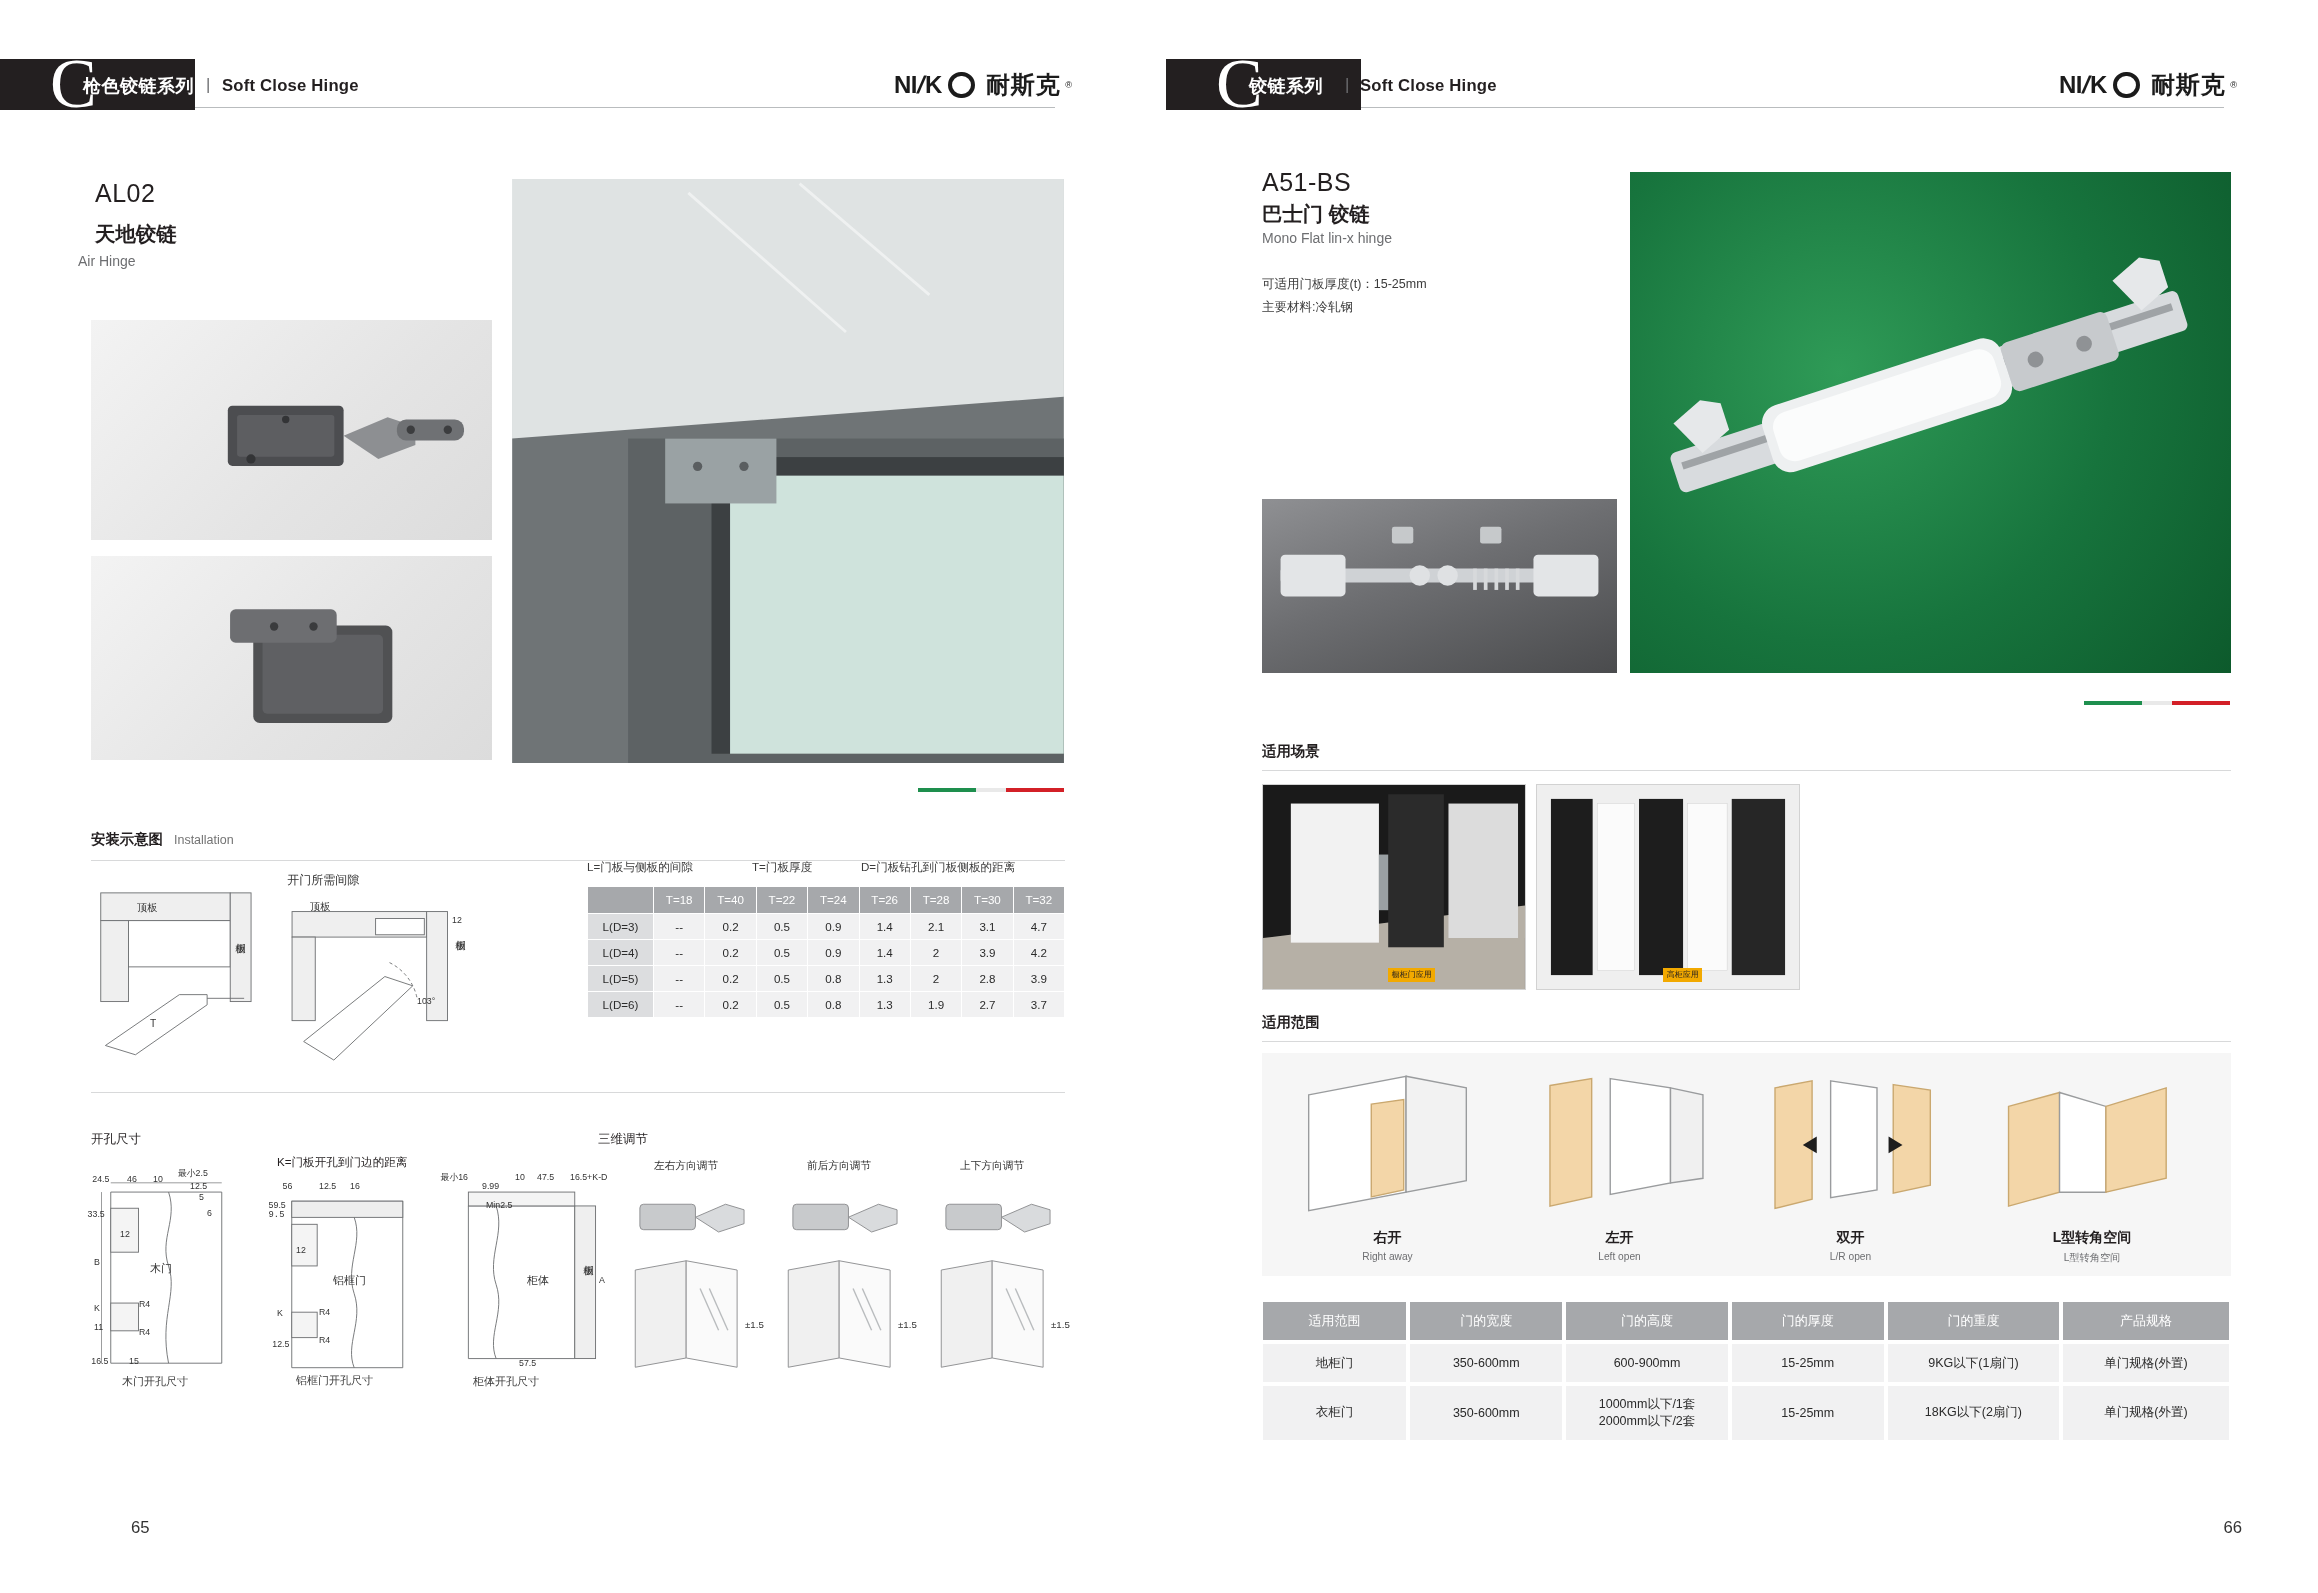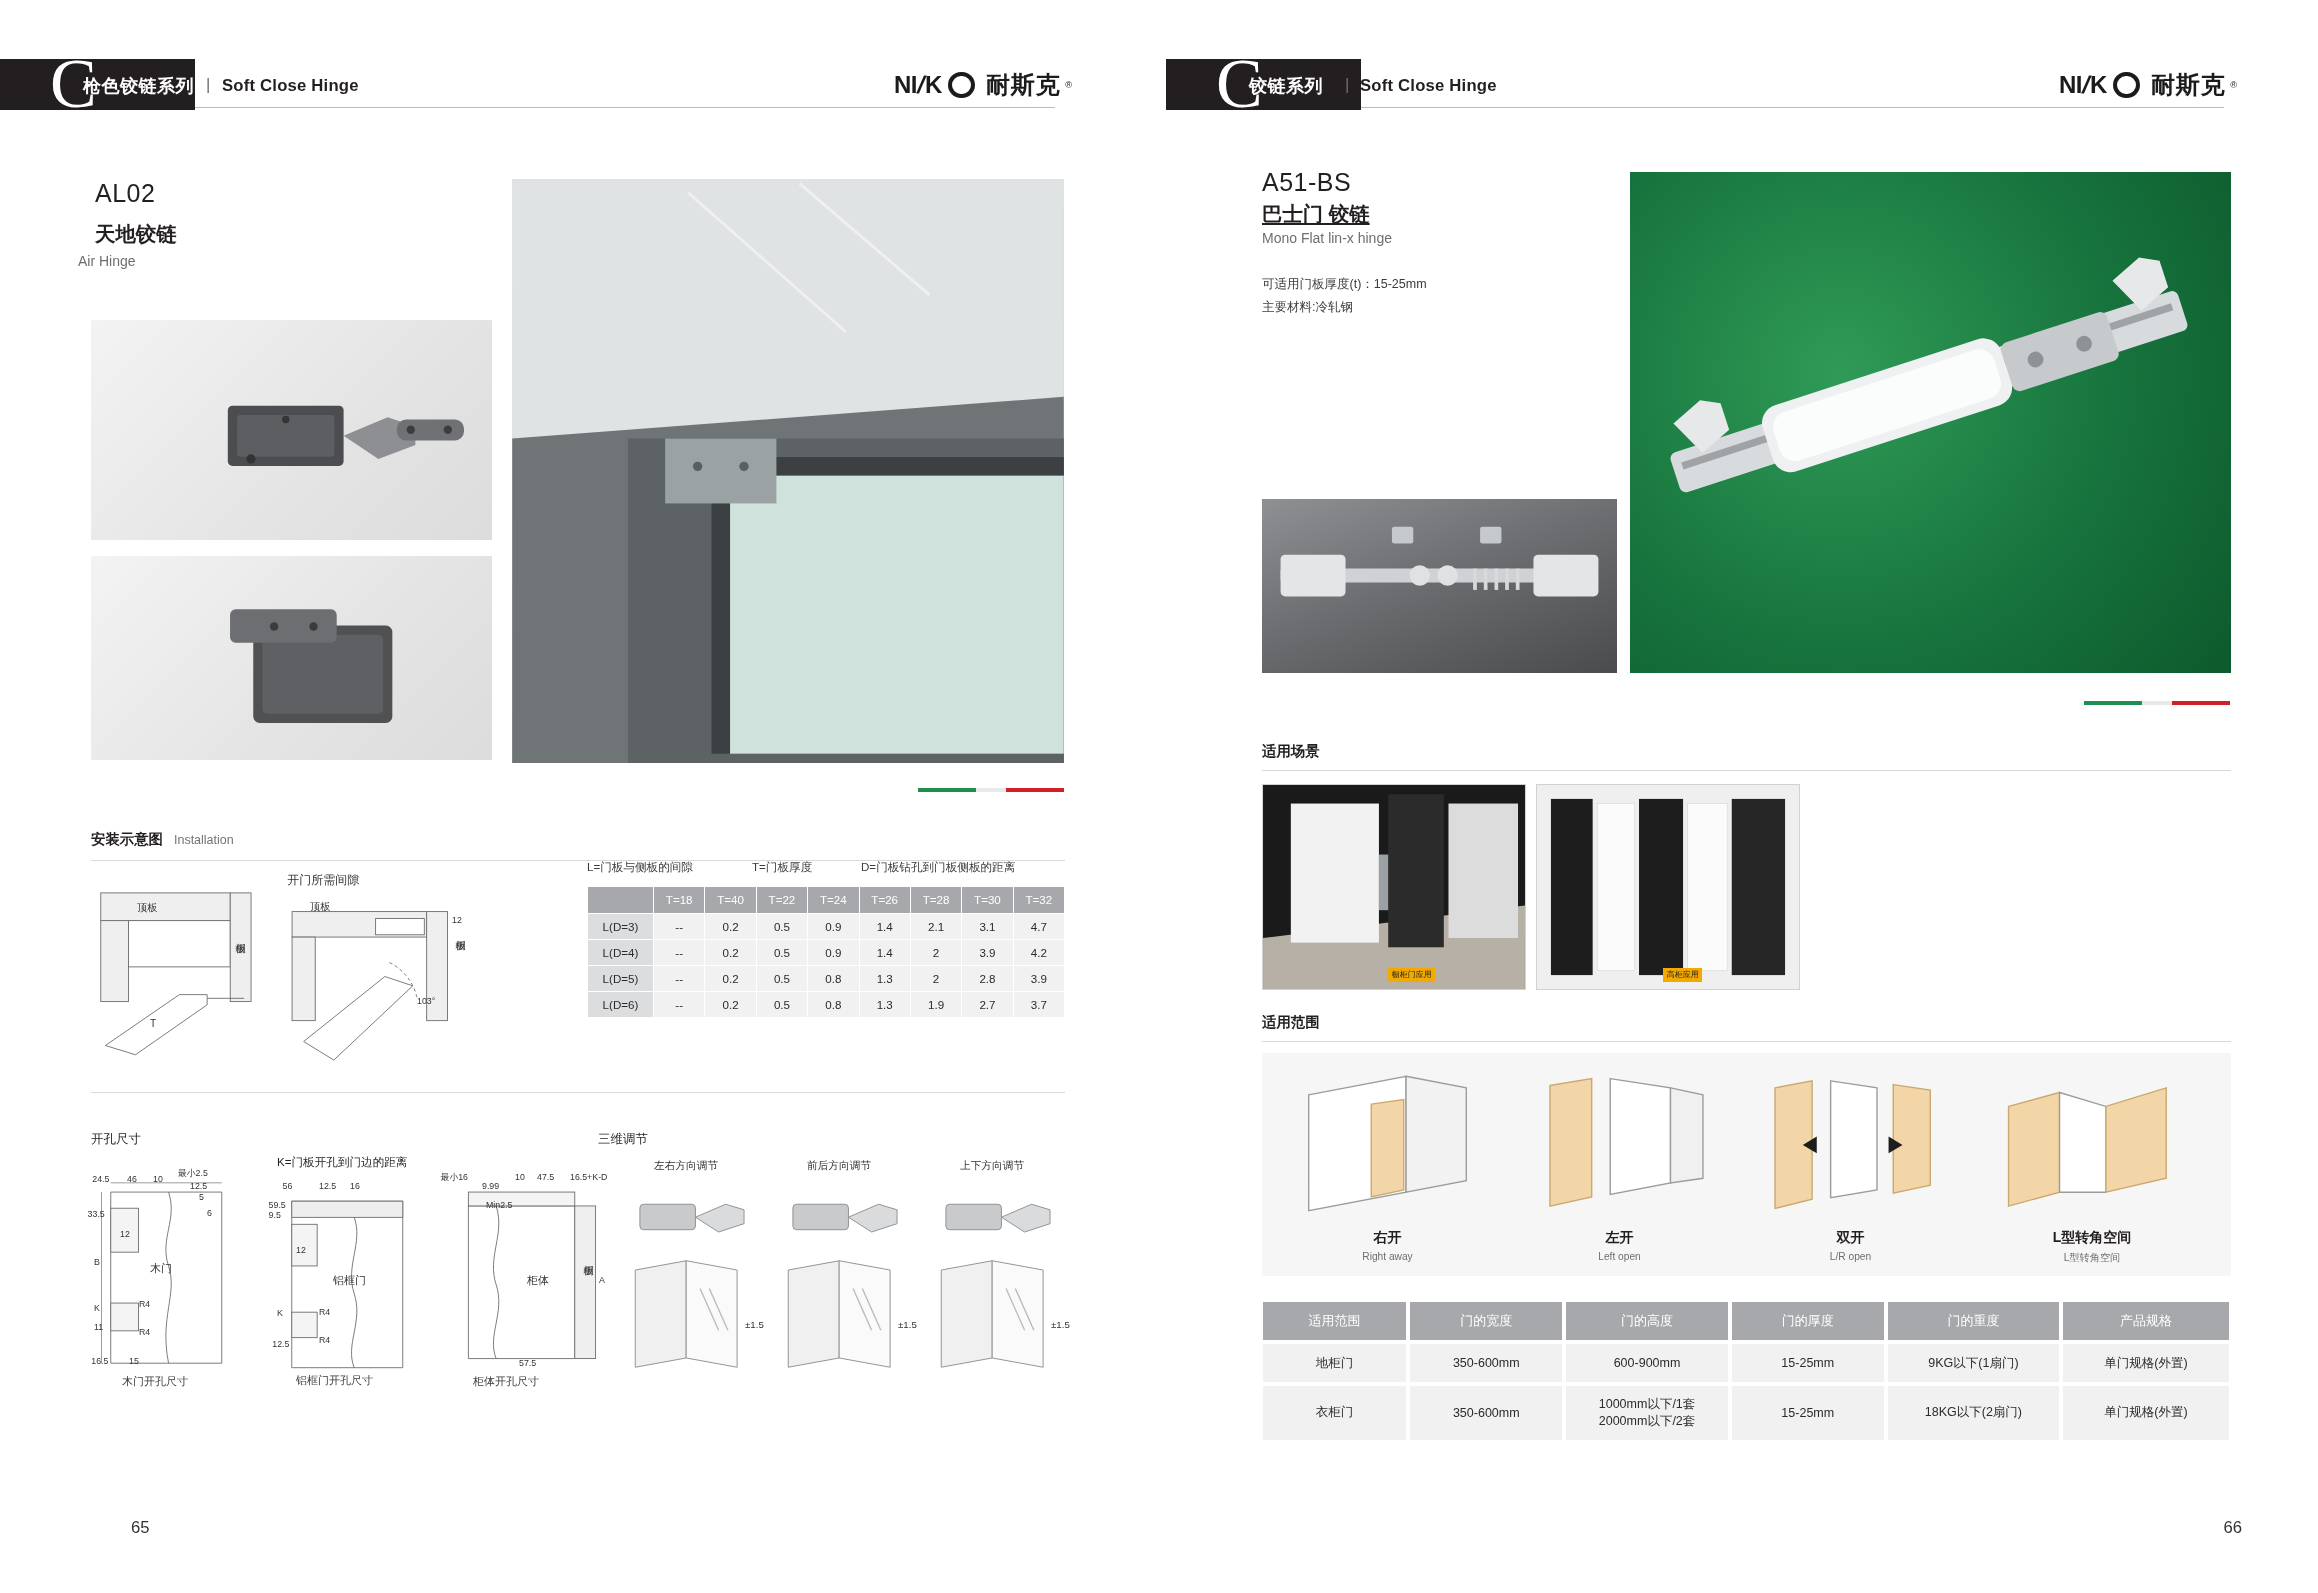--- a/index.html
+++ b/index.html
@@ -289,21 +289,21 @@
         <path d="M60 60 L300 60 L300 420 L60 420 Z" fill="#ffffff" stroke="#6f7173" stroke-width="2"></path>
         <rect x="60" y="60" width="240" height="35" fill="#eeeeee" stroke="#6f7173" stroke-width="2"></rect>
         <rect x="60" y="110" width="55" height="90" fill="#f4f4f4" stroke="#6f7173" stroke-width="2"></rect>
         <rect x="60" y="300" width="55" height="55" fill="#f4f4f4" stroke="#6f7173" stroke-width="2"></rect>
         <path d="M195 95 C215 150 175 200 195 260 C215 320 175 370 195 420" fill="none" stroke="#6f7173" stroke-width="2"></path>
       </svg>
       <div class="dimtxt" style="left:18.5px;top:8.3px;">56</div>
       <div class="dimtxt" style="left:55px;top:8.3px;">12.5</div>
       <div class="dimtxt" style="left:86px;top:8.3px;">16</div>
       <div class="dimtxt" style="left:4.6px;top:27px;">59.5</div>
-      <div class="dimtxt" style="left:4.6px;top:37px;">9.5</div>
+      <div class="dimtxt" style="left:4.6px;top:37px;font-family:Liberation Mono, monospace;">9.5</div>
       <div class="dimtxt" style="left:32px;top:72px;">12</div>
       <div class="dimtxt" style="left:13px;top:135px;">K</div>
       <div class="dimtxt" style="left:8.3px;top:166px;">12.5</div>
       <div class="dimtxt" style="left:55px;top:134px;">R4</div>
       <div class="dimtxt" style="left:55px;top:162px;">R4</div>
       <div class="dimtxt" style="left:69px;top:100px;font-size:11px;">铝框门</div>
       <div class="cap" style="left:32px;top:200px;font-size:11px;">铝框门开孔尺寸</div>
     </div>
 
     <div style="position:absolute;left:436px;top:1164px;width:185px;height:232px;">
@@ -390,21 +390,21 @@
         <span class="nis">NI</span>
         <span class="nis slash" style="margin-left:-3.7px;">/</span>
         <span class="nis" style="margin-left:-3.7px;">K</span>
         <span class="circ" style="margin-left:1.9px;"></span>
         <span class="cn" style="margin-left:6.5px;">耐斯克</span>
         <span class="reg">®</span>
       </div>
     </div>
 
     <div class="code" style="left:96px;top:168px;">A51-BS</div>
-    <div class="cnname" style="left:96px;top:200px;text-decoration:underline;">巴士门 铰链</div>
+    <div class="cnname" style="left:96px;top:200px;">巴士门 铰链</div>
     <div class="enname" style="left:96px;top:230px;">Mono Flat lin-x hinge</div>
     <div class="specline" style="left:96px;top:276px;">可适用门板厚度(t)：15-25mm</div>
     <div class="specline" style="left:96px;top:299px;">主要材料:冷轧钢</div>
 
     <div class="imgbox ph-dark" style="left:96px;top:499px;width:355px;height:174px;">
       <svg width="355" height="174" viewBox="0 0 765 375">
         <rect x="40" y="150" width="680" height="30" rx="6" fill="#cfd2d5"></rect>
         <rect x="40" y="120" width="140" height="90" rx="10" fill="#e3e5e7"></rect>
         <rect x="585" y="120" width="140" height="90" rx="10" fill="#e3e5e7"></rect>
         <circle cx="340" cy="165" r="22" fill="#dfe1e3"></circle>

